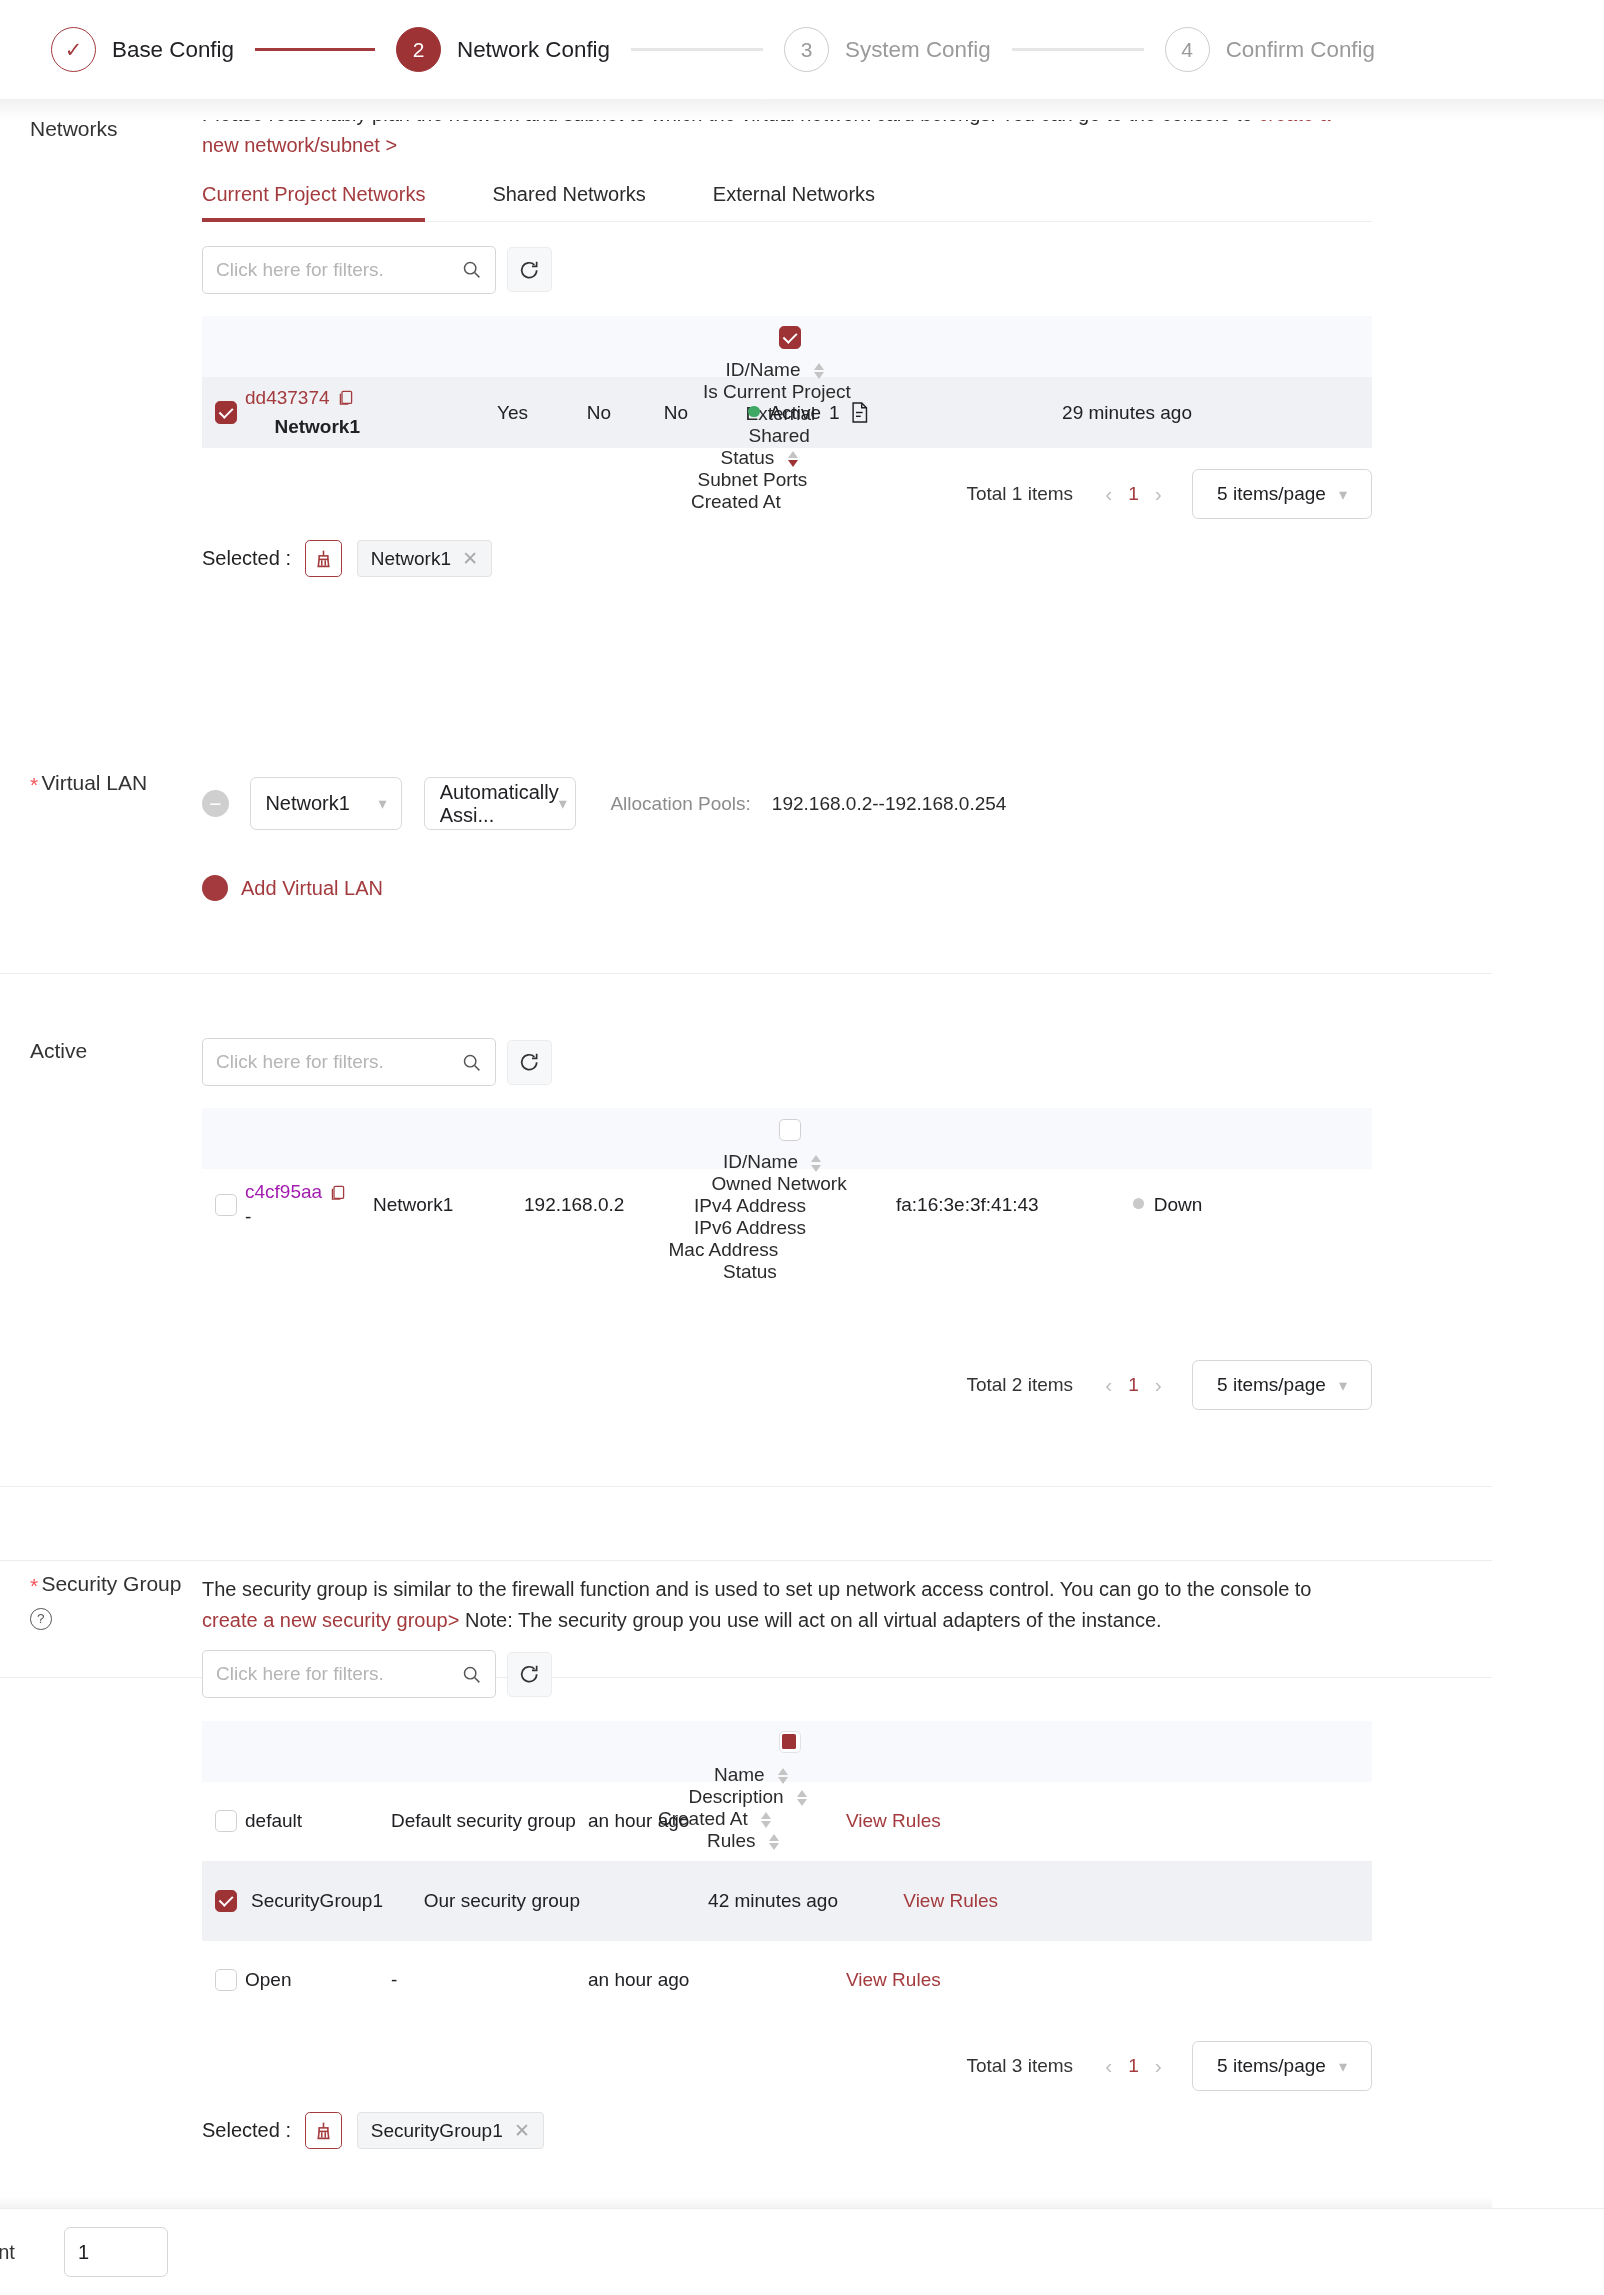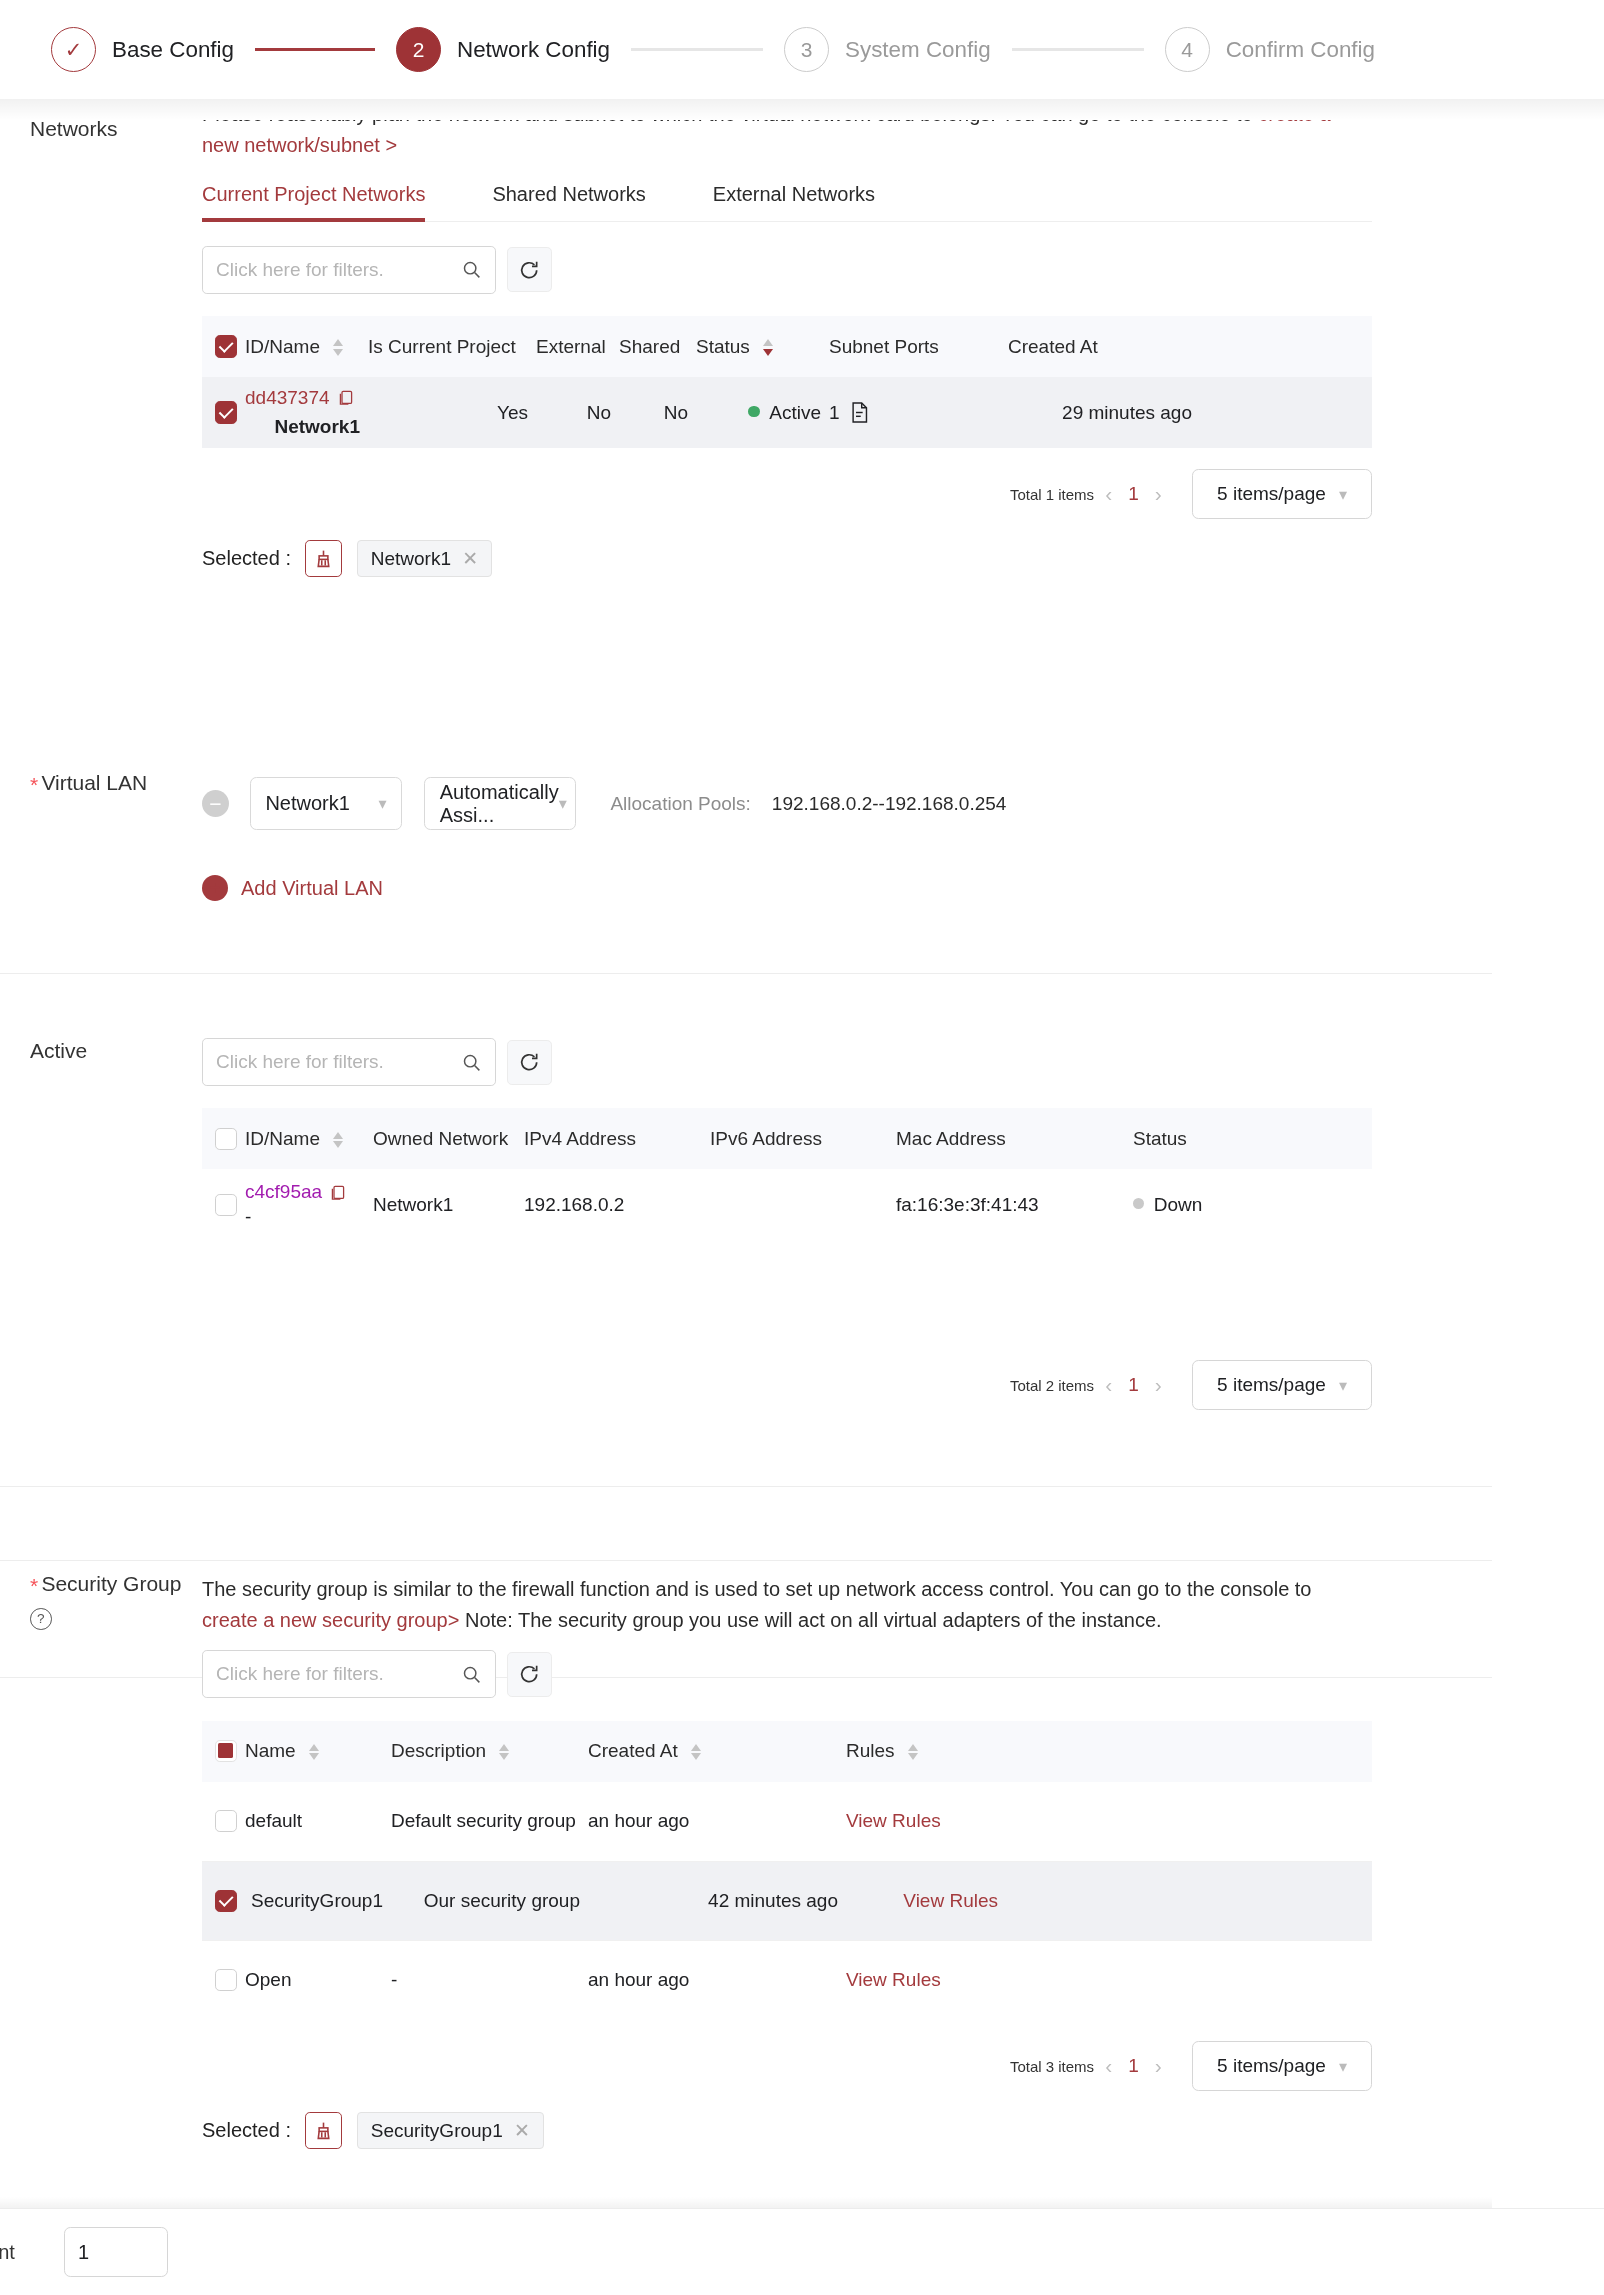--- a/index.html
+++ b/index.html
@@ -98,21 +98,21 @@
   .refresh-btn {
     width: 45px; height: 45px; margin-left: 11.2px;
     background: #f7f8fa; border: 0.8px solid #ececec; border-radius: 4.8px;
     display: flex; align-items: center; justify-content: center; cursor: pointer;
   }
 
   
   .tbl { margin-top: 22.4px; width: 1170px; font-size: 19px; }
   .thead {
     background: #f8f9fc; display: flex; align-items: center; height: 61px;
-    color: #2b2b2b; font-weight: normal;
+    color: #2b2b2b; font-weight: normal; flex-direction: column;
   }
   .trow { display: flex; align-items: center; min-height: 71px; border-top: 0.8px solid #f0f0f0; }
   .trow.sel { background: #f0f1f4; text-align: right; }
   .trow.first { border-top: none; }
   .cell { padding-right: 8px; }
   .cell-cb { width: 43px; flex: 0 0 43px; display: flex; align-items: center; justify-content: flex-start; padding-left: 13px; }
 
   .cb {
     width: 22.4px; height: 22.4px; border-radius: 4.8px; border: 1.6px solid #d0d0d0;
     background: #fff; display: inline-block; position: relative; cursor: pointer; flex: 0 0 auto;
@@ -137,21 +137,21 @@
   .idcell { display: flex; flex-direction: column; justify-content: center; line-height: 1.3; }
   .idlink { color: #a33a3d; font-size: 19px; display: inline-flex; align-items: center; gap: 8px; cursor: pointer; }
   .idname { font-weight: bold; color: #202124; font-size: 19px; margin-top: 4.8px; }
 
   .dot { width: 11.2px; height: 11.2px; border-radius: 50%; display: inline-block; margin-right: 9.6px; vertical-align: 1.6px; }
   .dot.green { background: #3fa865; }
   .dot.gray { background: #c9c9c9; }
 
   
   .pager { display: flex; align-items: center; justify-content: flex-end; width: 1170px; margin-top: 21px; gap: 0; }
-  .pg-total { font-size: 15px; color: #333; }
+  .pg-total { font-size: 19px; color: #333; margin-right: 21px; }
   .pg-arrow { font-size: 21px; color: #bdbdbd; padding: 0 11.2px; cursor: pointer; }
   .pg-num { font-size: 19px; color: #a33a3d; padding: 0 4.8px; cursor: pointer; }
   .pg-select {
     margin-left: 19px; width: 180px; height: 50px; border: 0.8px solid #d6d6d6; border-radius: 6.4px;
     display: flex; align-items: center; justify-content: center; gap: 13px;
     font-size: 19px; color: #202124; cursor: pointer; background: #fff;
   }
   .chev { color: #bbb; font-size: 16px; }
 
   

